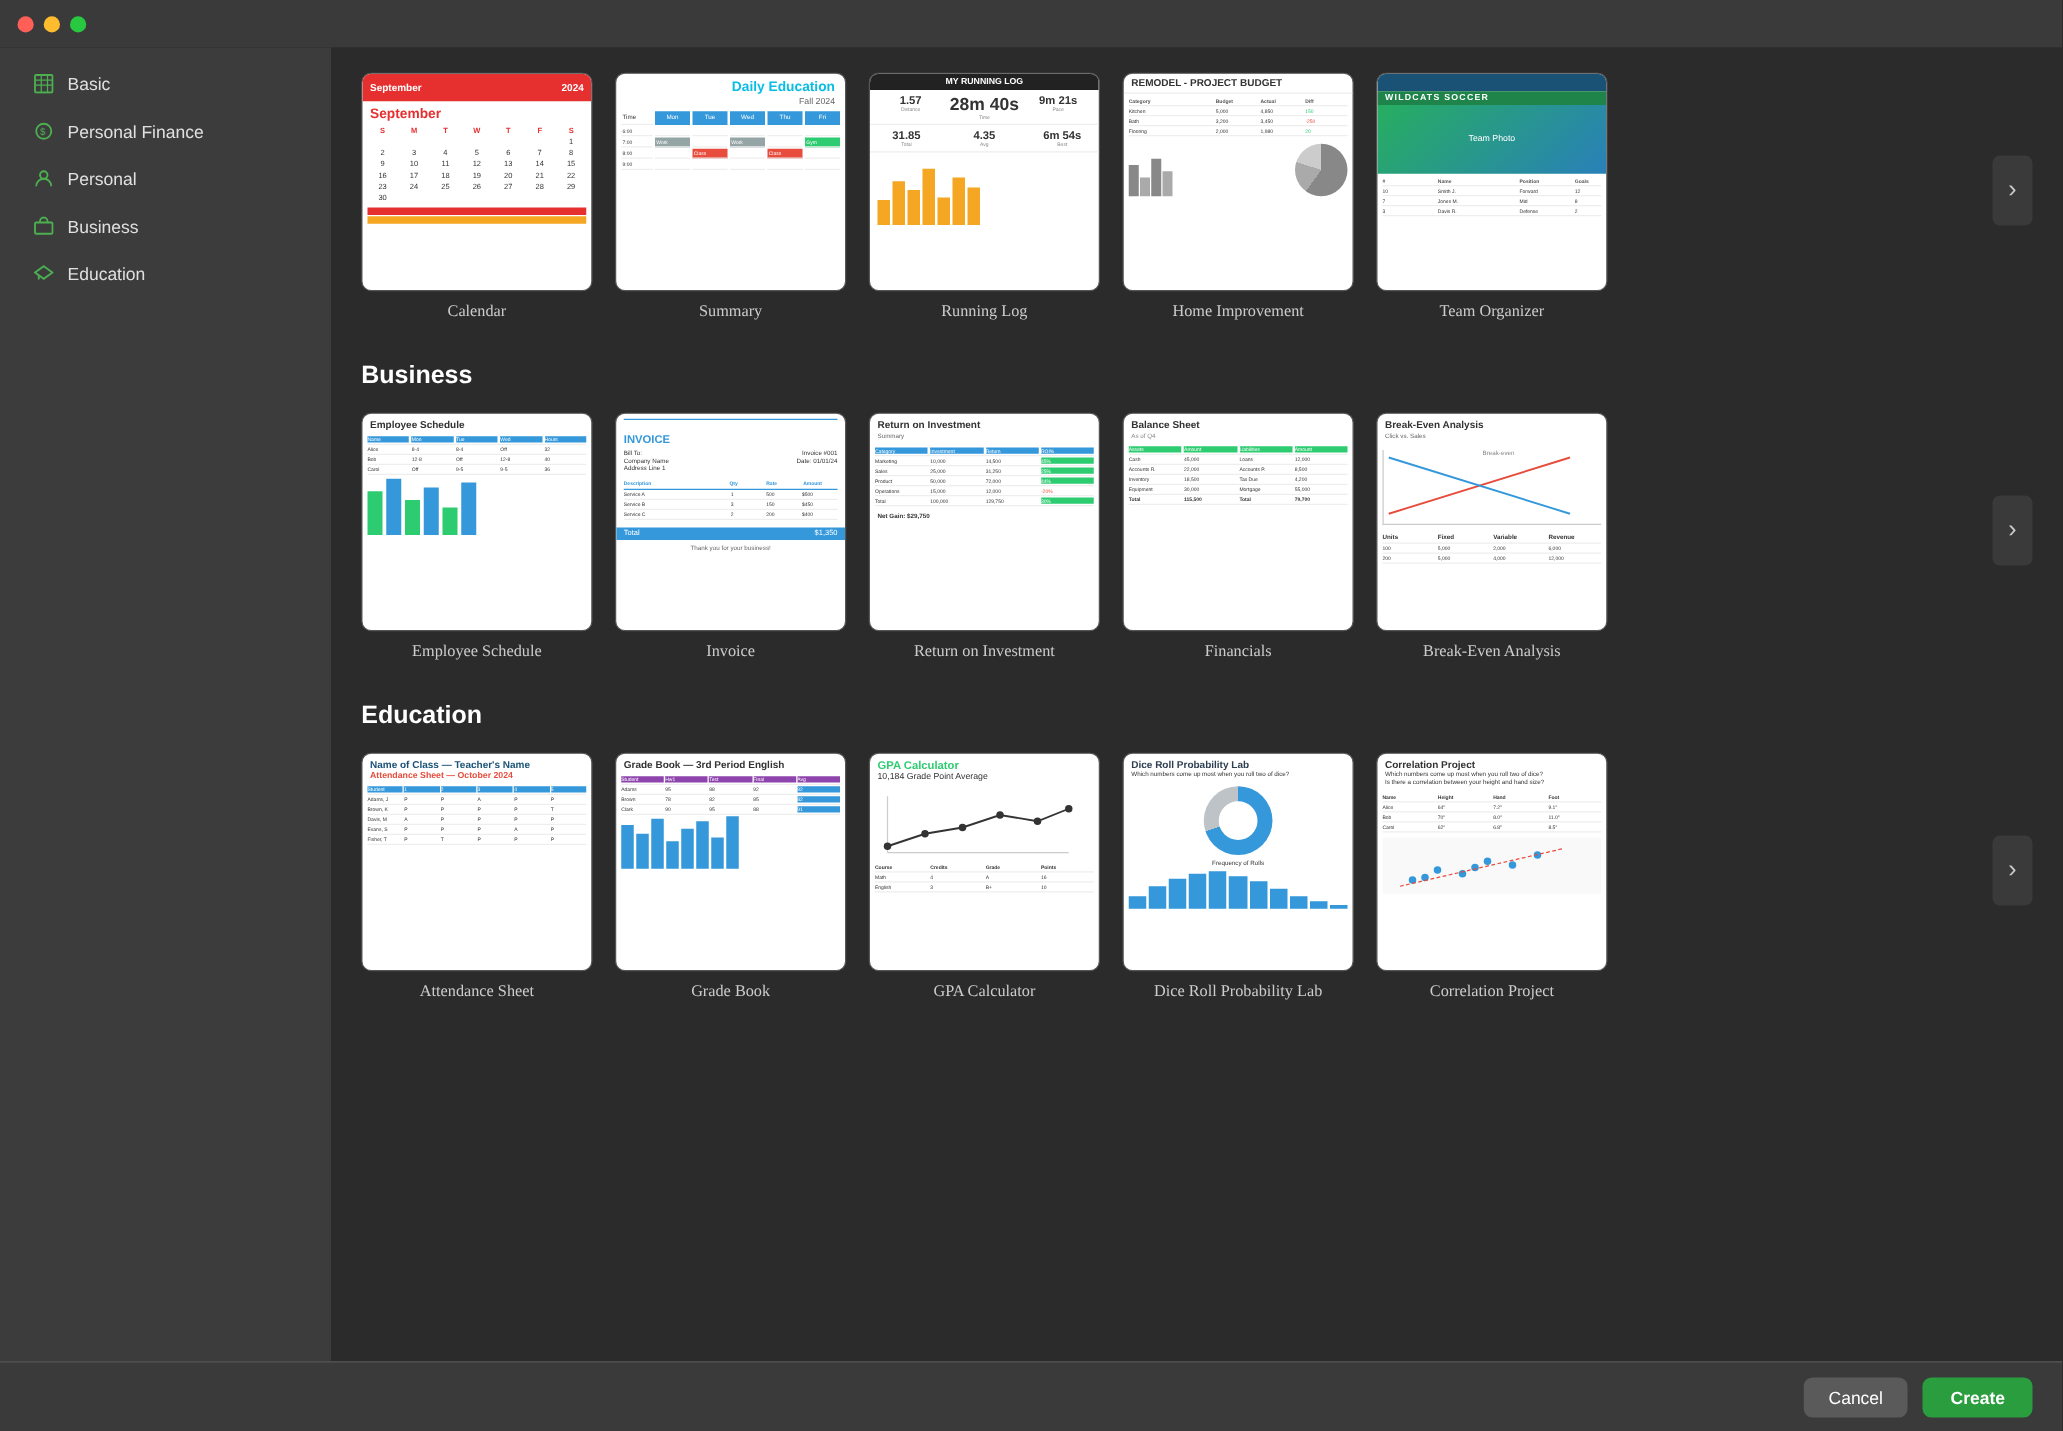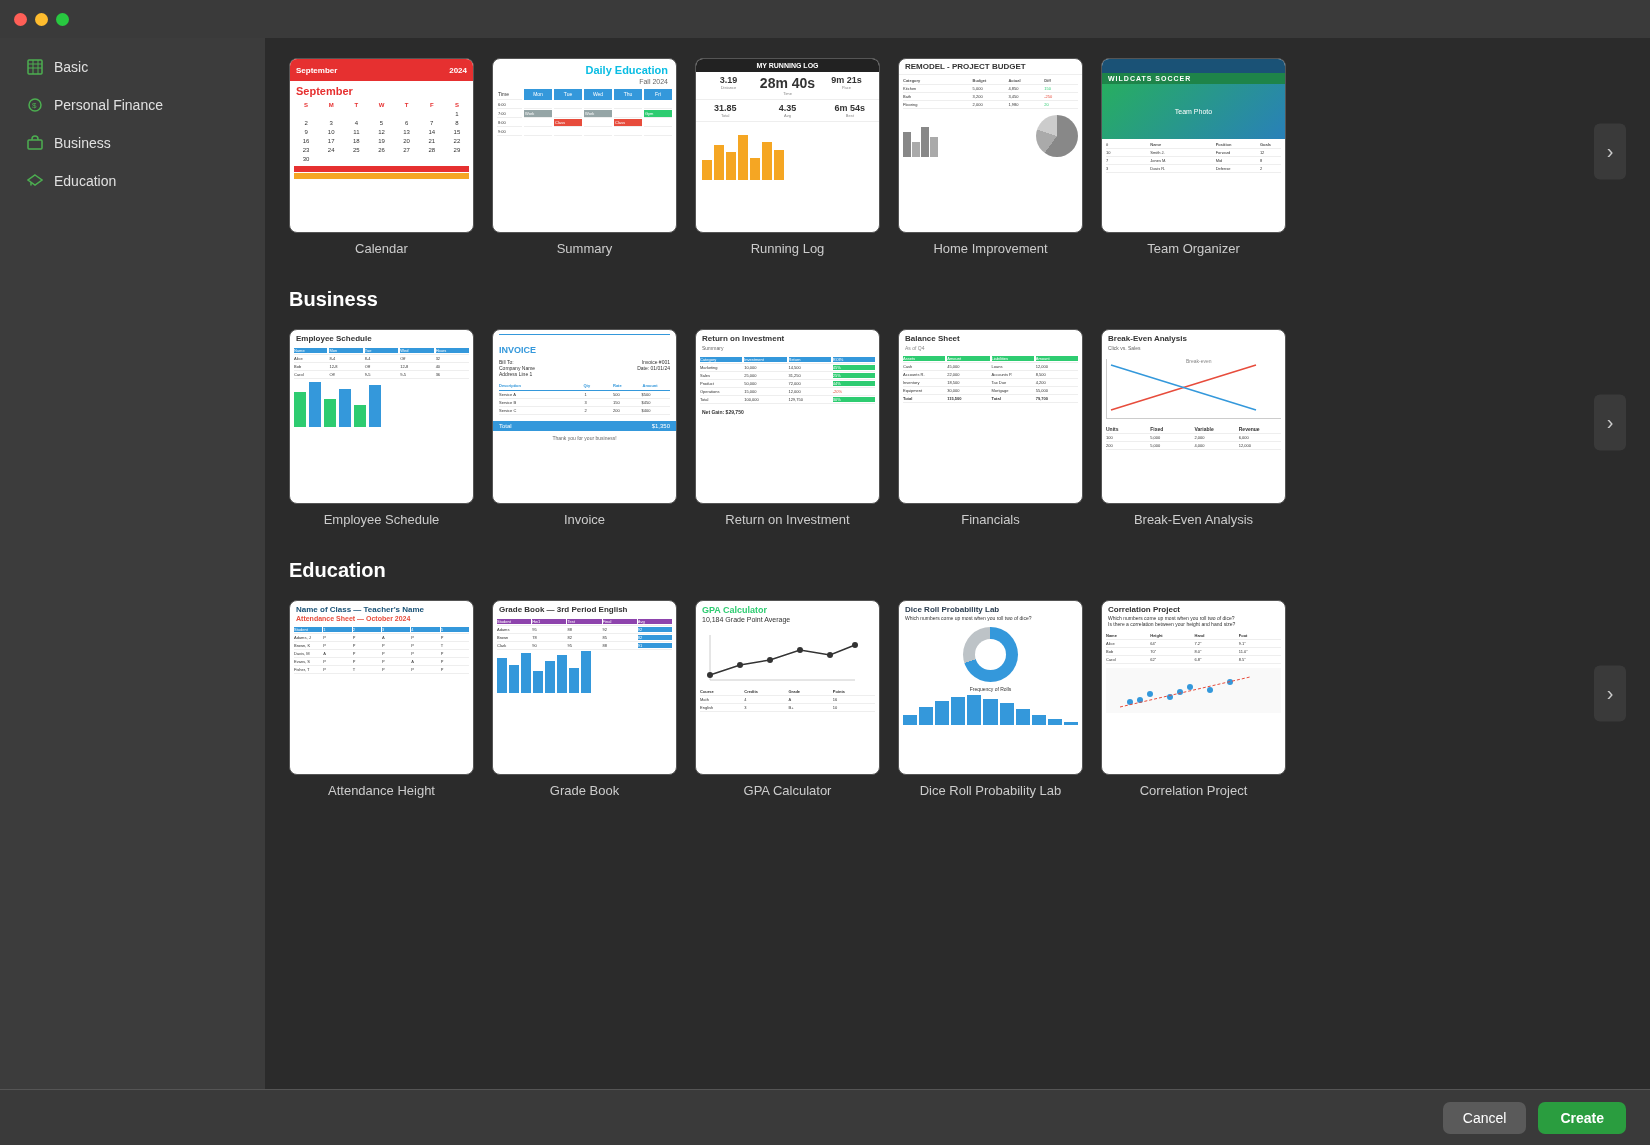--- a/index.html
+++ b/index.html
@@ -125,20 +125,21 @@
     .template-thumb-inner {
       width: 100%;
       height: 100%;
       position: relative;
     }
     .template-label {
       margin-top: 8px;
       font-size: 13px;
       color: #ccc;
       text-align: center;
+      font-family: Liberation Serif, serif;
     }
 
     
     .scroll-arrow {
       position: absolute;
       right: 0;
       top: 50%;
       transform: translateY(-60%);
       width: 32px;
       height: 56px;
@@ -304,20 +305,29 @@
       <span>Basic</span>
     </div>
     <div class="sidebar-item">
       <span class="sidebar-icon">
         <svg width="16" height="16" viewBox="0 0 16 16" fill="none">
           <circle cx="8" cy="8" r="6" stroke="#4caf50" stroke-width="1.5" fill="none"></circle>
           <text x="5" y="11" font-size="8" fill="#4caf50">$</text>
         </svg>
       </span>
       <span>Personal Finance</span>
+    </div>
+    <div class="sidebar-item">
+      <span class="sidebar-icon">
+        <svg width="16" height="16" viewBox="0 0 16 16" fill="none">
+          <circle cx="8" cy="5" r="3" stroke="#4caf50" stroke-width="1.5" fill="none"></circle>
+          <path d="M2 14c0-3.3 2.7-6 6-6s6 2.7 6 6" stroke="#4caf50" stroke-width="1.5" fill="none"></path>
+        </svg>
+      </span>
+      <span>Personal</span>
     </div>
     <div class="sidebar-item">
       <span class="sidebar-icon">
         <svg width="16" height="16" viewBox="0 0 16 16" fill="none">
           <rect x="1" y="5" width="14" height="9" rx="1" stroke="#4caf50" stroke-width="1.5" fill="none"></rect>
           <path d="M5 5V4a3 3 0 016 0v1" stroke="#4caf50" stroke-width="1.5" fill="none"></path>
         </svg>
       </span>
       <span>Business</span>
     </div>
@@ -448,21 +458,21 @@
           </div>
           <div class="template-label">Summary</div>
         </div>
 
         <div class="template-card">
           <div class="template-thumb" style="background:#fff;">
             <div class="template-thumb-inner">
               <div style="background:#222; color:#fff; font-size:7px; padding:3px 6px; font-weight:bold; text-align:center;">MY RUNNING LOG</div>
               <div style="display:grid; grid-template-columns:1fr 1fr 1fr; padding:3px 4px; gap:2px; border-bottom:1px solid #eee;">
                 <div style="text-align:center;">
-                    <div style="font-size:9px; font-weight:bold; color:#333;">3.19</div>
+                    <div style="font-size:9px; font-weight:bold; color:#333;">1.57</div>
                     <div style="font-size:4px; color:#888;">Distance</div>
                   </div>
                 <div style="text-align:center;">
                     <div style="font-size:14px; font-weight:bold; color:#333;">28m 40s</div>
                     <div style="font-size:4px; color:#888;">Time</div>
                   </div>
                 <div style="text-align:center;">
                     <div style="font-size:9px; font-weight:bold; color:#333;">9m 21s</div>
                     <div style="font-size:4px; color:#888;">Pace</div>
                   </div>
@@ -879,21 +889,21 @@
                     <div class="att-cell">Fisher, T</div>
                     <div class="att-cell">P</div>
                     <div class="att-cell">T</div>
                     <div class="att-cell">P</div>
                     <div class="att-cell">P</div>
                     <div class="att-cell">P</div>
                   </div>
                 </div>
               </div>
             </div>
-            <div class="template-label">Attendance Height</div>
+            <div class="template-label">Attendance Sheet</div>
           </div>
 
           <div class="template-card">
             <div class="template-thumb grade-thumb">
               <div class="template-thumb-inner">
                 <div class="grade-title">Grade Book — 3rd Period English</div>
                 <div class="grade-table">
                   <div class="grade-row">
                     <div class="grade-cell purple">Student</div>
                     <div class="grade-cell purple">Hw1</div>

